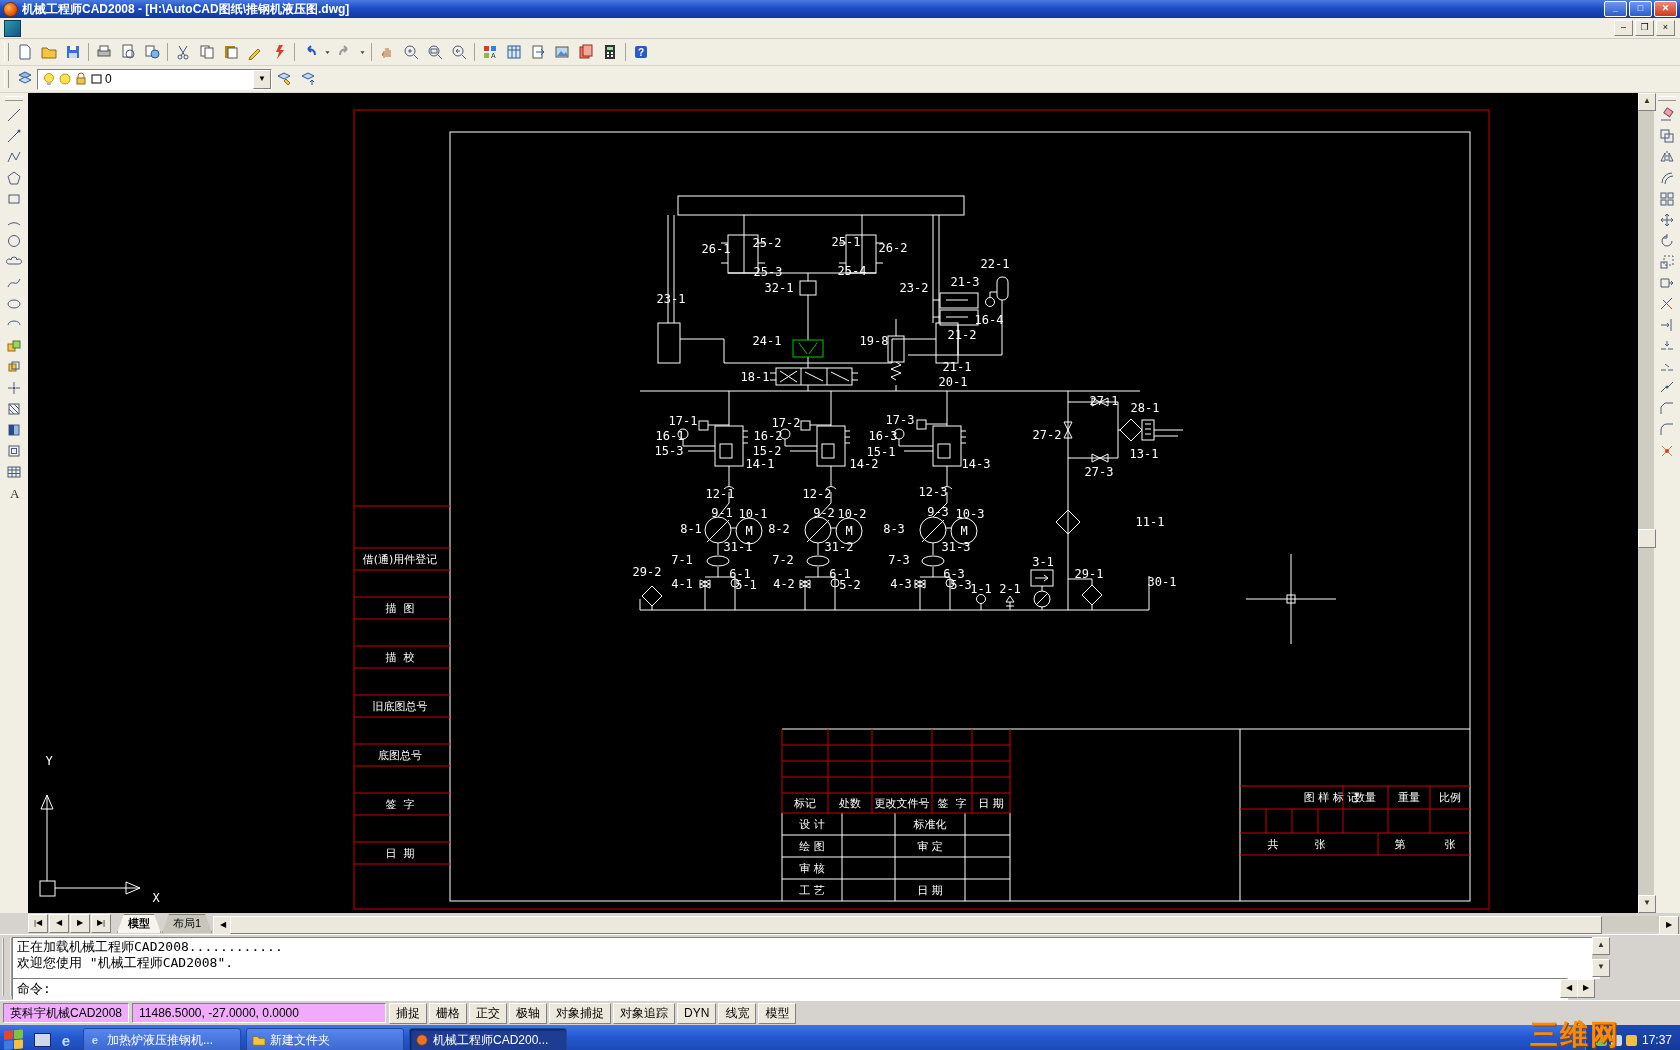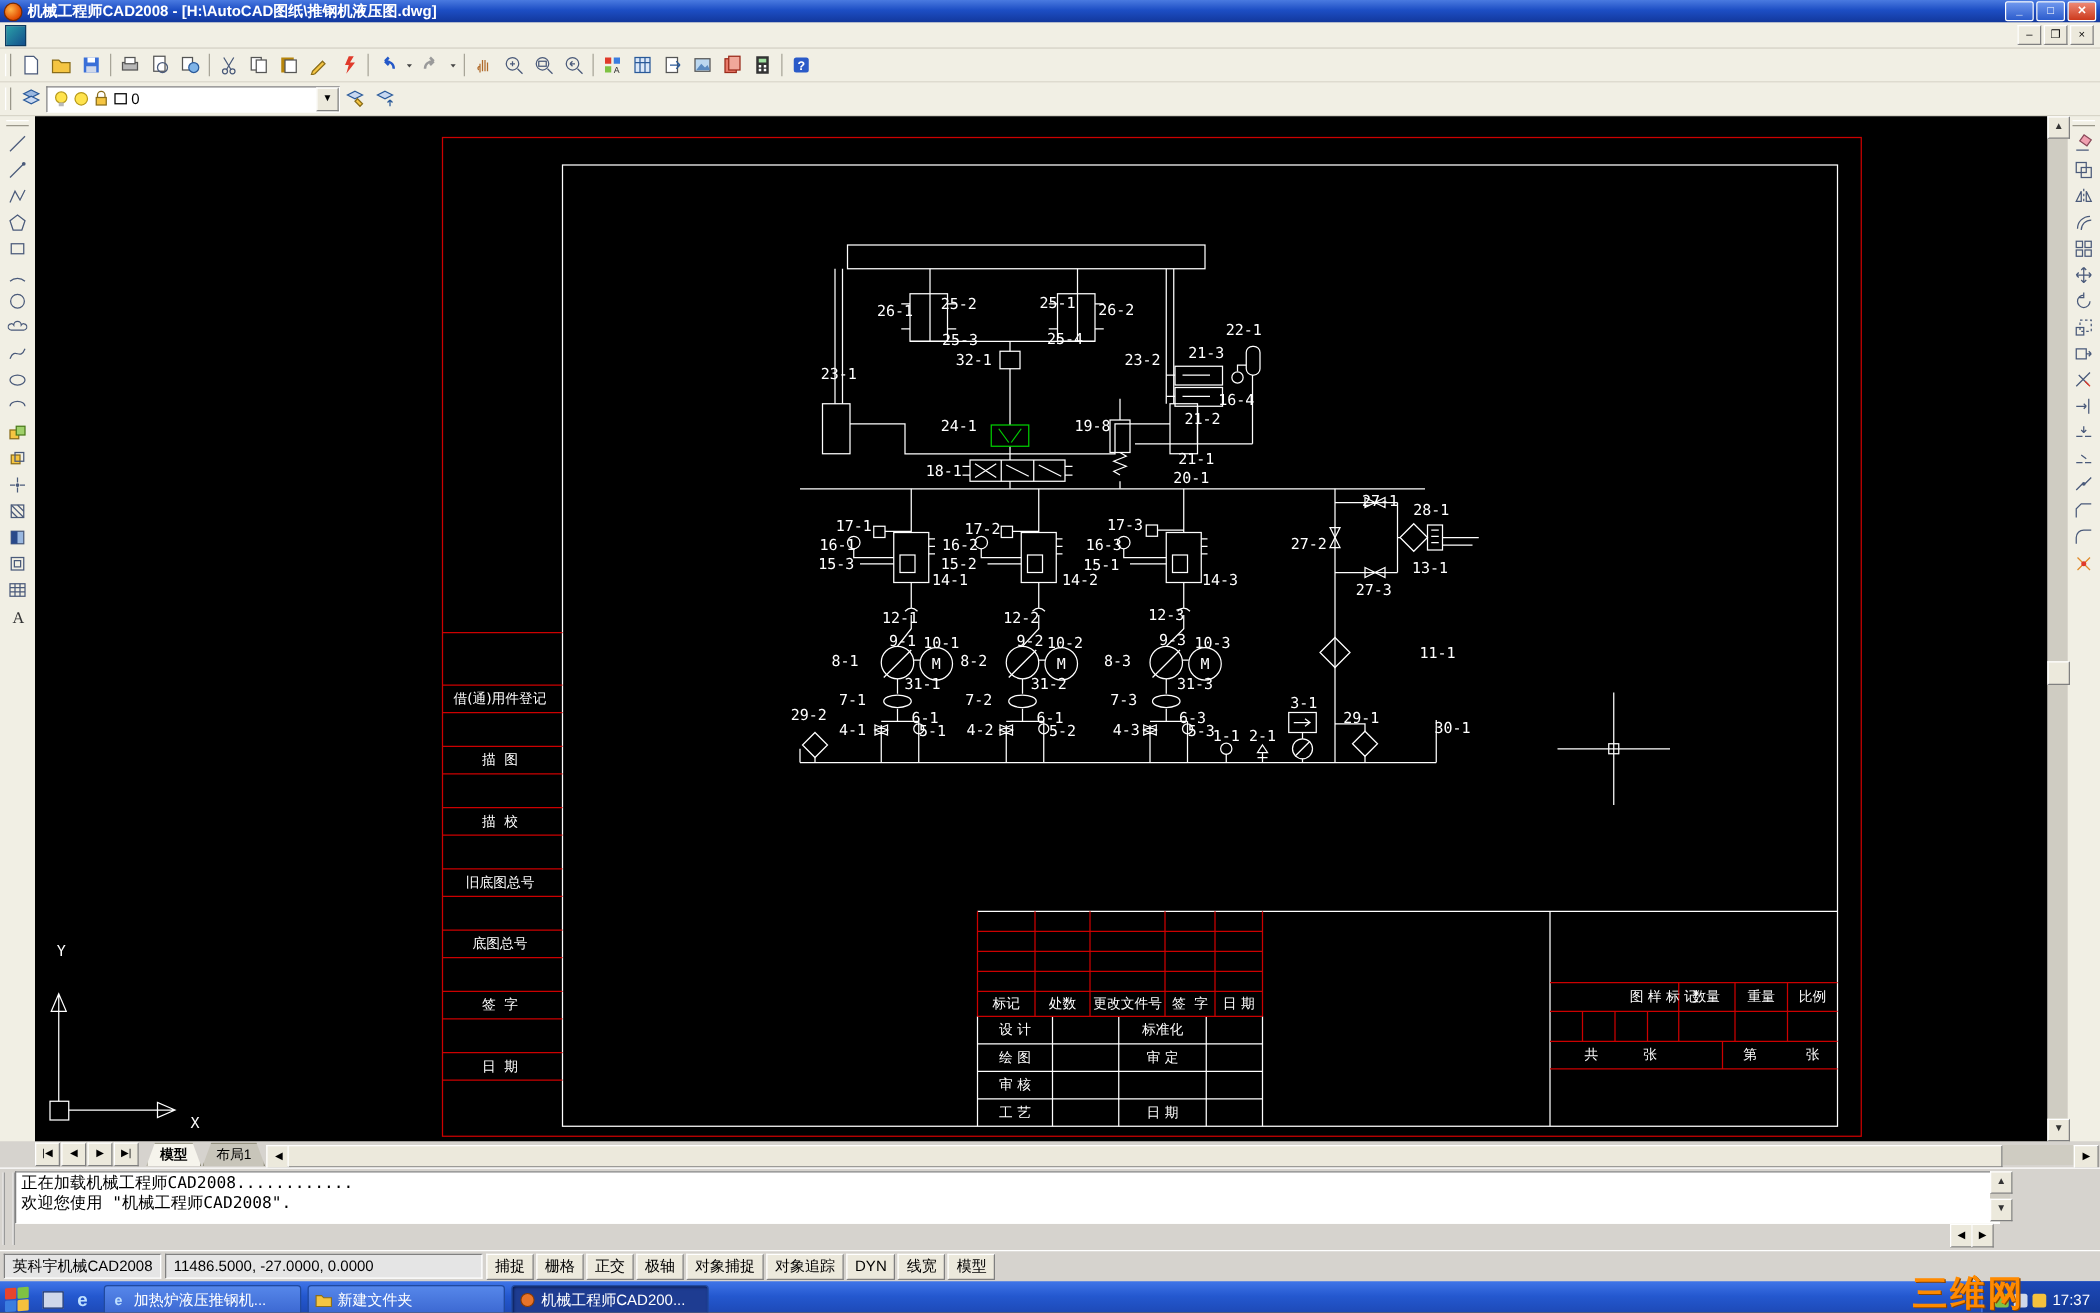--- a/index.html
+++ b/index.html
@@ -64,21 +64,21 @@
     border:1px solid;border-color:#808080 #fff #fff #808080;
     font:13px "DejaVu Sans Mono",monospace;color:#000;padding:1px 4px;line-height:16px;overflow:hidden;}
   .cvs{position:absolute;left:1592px;top:2px;width:16px;height:40px;background:#cfccc2;}
   .cprompt{position:absolute;left:12px;top:43px;width:1546px;height:18px;background:#fff;
     border:1px solid;border-color:#808080 #fff #fff #808080;
     font:13px "DejaVu Sans Mono",monospace;color:#000;padding:1px 4px;}
   .cpb{position:absolute;top:44px;width:16px;height:17px;background:#ece9dc;border:1px solid;
     border-color:#fff #808080 #808080 #fff;font-size:8px;text-align:center;line-height:15px;}
   
   .statusbar{height:24px;background:#d6d3ce;display:flex;align-items:center;gap:3px;padding:0 3px;border-top:1px solid #fff;}
-  .scell{height:18px;background:#e5e5e5;border:1px solid;border-color:#808080 #fff #fff #808080;
+  .scell{height:18px;background:#f0abfc;border:1px solid;border-color:#808080 #fff #fff #808080;
     display:flex;align-items:center;padding:0 6px;color:#000;white-space:nowrap;}
   .stgl{height:19px;background:#ece9dc;border:1px solid;border-color:#fff #808080 #808080 #fff;
     display:flex;align-items:center;padding:0 6px;color:#000;white-space:nowrap;}
   
   .taskbar{height:30px;background:linear-gradient(180deg,#3f75e8,#2458cf 40%,#1b44ae);
     display:flex;align-items:center;color:#fff;position:relative;}
   .startflag{width:20px;height:20px;margin:0 6px 0 4px;display:grid;grid-template-columns:9px 9px;grid-template-rows:9px 9px;gap:1px;flex:none;transform:skewY(-4deg);}
   .startflag div{border-radius:1px;}
   .ql{width:20px;height:20px;margin:0 2px;display:flex;align-items:center;justify-content:center;flex:none;}
   .task{width:146px;height:23px;margin-left:5px;background:linear-gradient(180deg,#5687ea,#3a66d0);
@@ -558,21 +558,21 @@
           <div class="clab" style="left: 1076px; top: 308px;">27-1</div>
           <div class="clab" style="left: 1117px; top: 315px;">28-1</div>
           <div class="clab" style="left: 1019px; top: 342px;">27-2</div>
           <div class="clab" style="left: 1116px; top: 361px;">13-1</div>
           <div class="clab" style="left: 1071px; top: 379px;">27-3</div>
           <div class="clab" style="left: 692px; top: 401px;">12-1</div>
           <div class="clab" style="left: 789px; top: 401px;">12-2</div>
           <div class="clab" style="left: 905px; top: 399px;">12-3</div>
           <div class="clab" style="left: 694px; top: 420px;">9-1</div>
           <div class="clab" style="left: 725px; top: 421px;">10-1</div>
-          <div class="clab" style="left: 648px; top: 436px;">8-1</div>
+          <div class="clab" style="left: 663px; top: 436px;">8-1</div>
           <div class="clab" style="left: 710px; top: 454px;">31-1</div>
           <div class="clab" style="left: 654px; top: 467px;">7-1</div>
           <div class="clab" style="left: 619px; top: 479px;">29-2</div>
           <div class="clab" style="left: 654px; top: 491px;">4-1</div>
           <div class="clab" style="left: 712px; top: 481px;">6-1</div>
           <div class="clab" style="left: 718px; top: 492px;">5-1</div>
           <div class="clab" style="left: 751px; top: 436px;">8-2</div>
           <div class="clab" style="left: 796px; top: 420px;">9-2</div>
           <div class="clab" style="left: 824px; top: 421px;">10-2</div>
           <div class="clab" style="left: 811px; top: 454px;">31-2</div>
@@ -758,20 +758,21 @@
   <div class="cmdwin">
     <div class="cgrip"></div>
     <div class="chist" id="cmd-history">
         <div>正在加载机械工程师CAD2008............</div>
         <div>欢迎您使用 "机械工程师CAD2008".</div>
       </div>
     <div class="cvs">
       <div class="sarrow">▲</div>
       <div class="sarrow" style="position:absolute;bottom:0;">▼</div>
     </div>
+    <div class="cprompt">命令:</div>
     <div class="cpb" style="left:1560px;">◀</div>
     <div class="cpb" style="left:1577px;">▶</div>
   </div>
 
   <div class="statusbar">
     <div class="scell">英科宇机械CAD2008</div>
     <div class="scell" style="width:240px;">11486.5000, -27.0000, 0.0000</div>
     <span id="status-toggles" style="display:flex;gap:2px;">
         <div class="stgl">捕捉</div>
         <div class="stgl">栅格</div>

